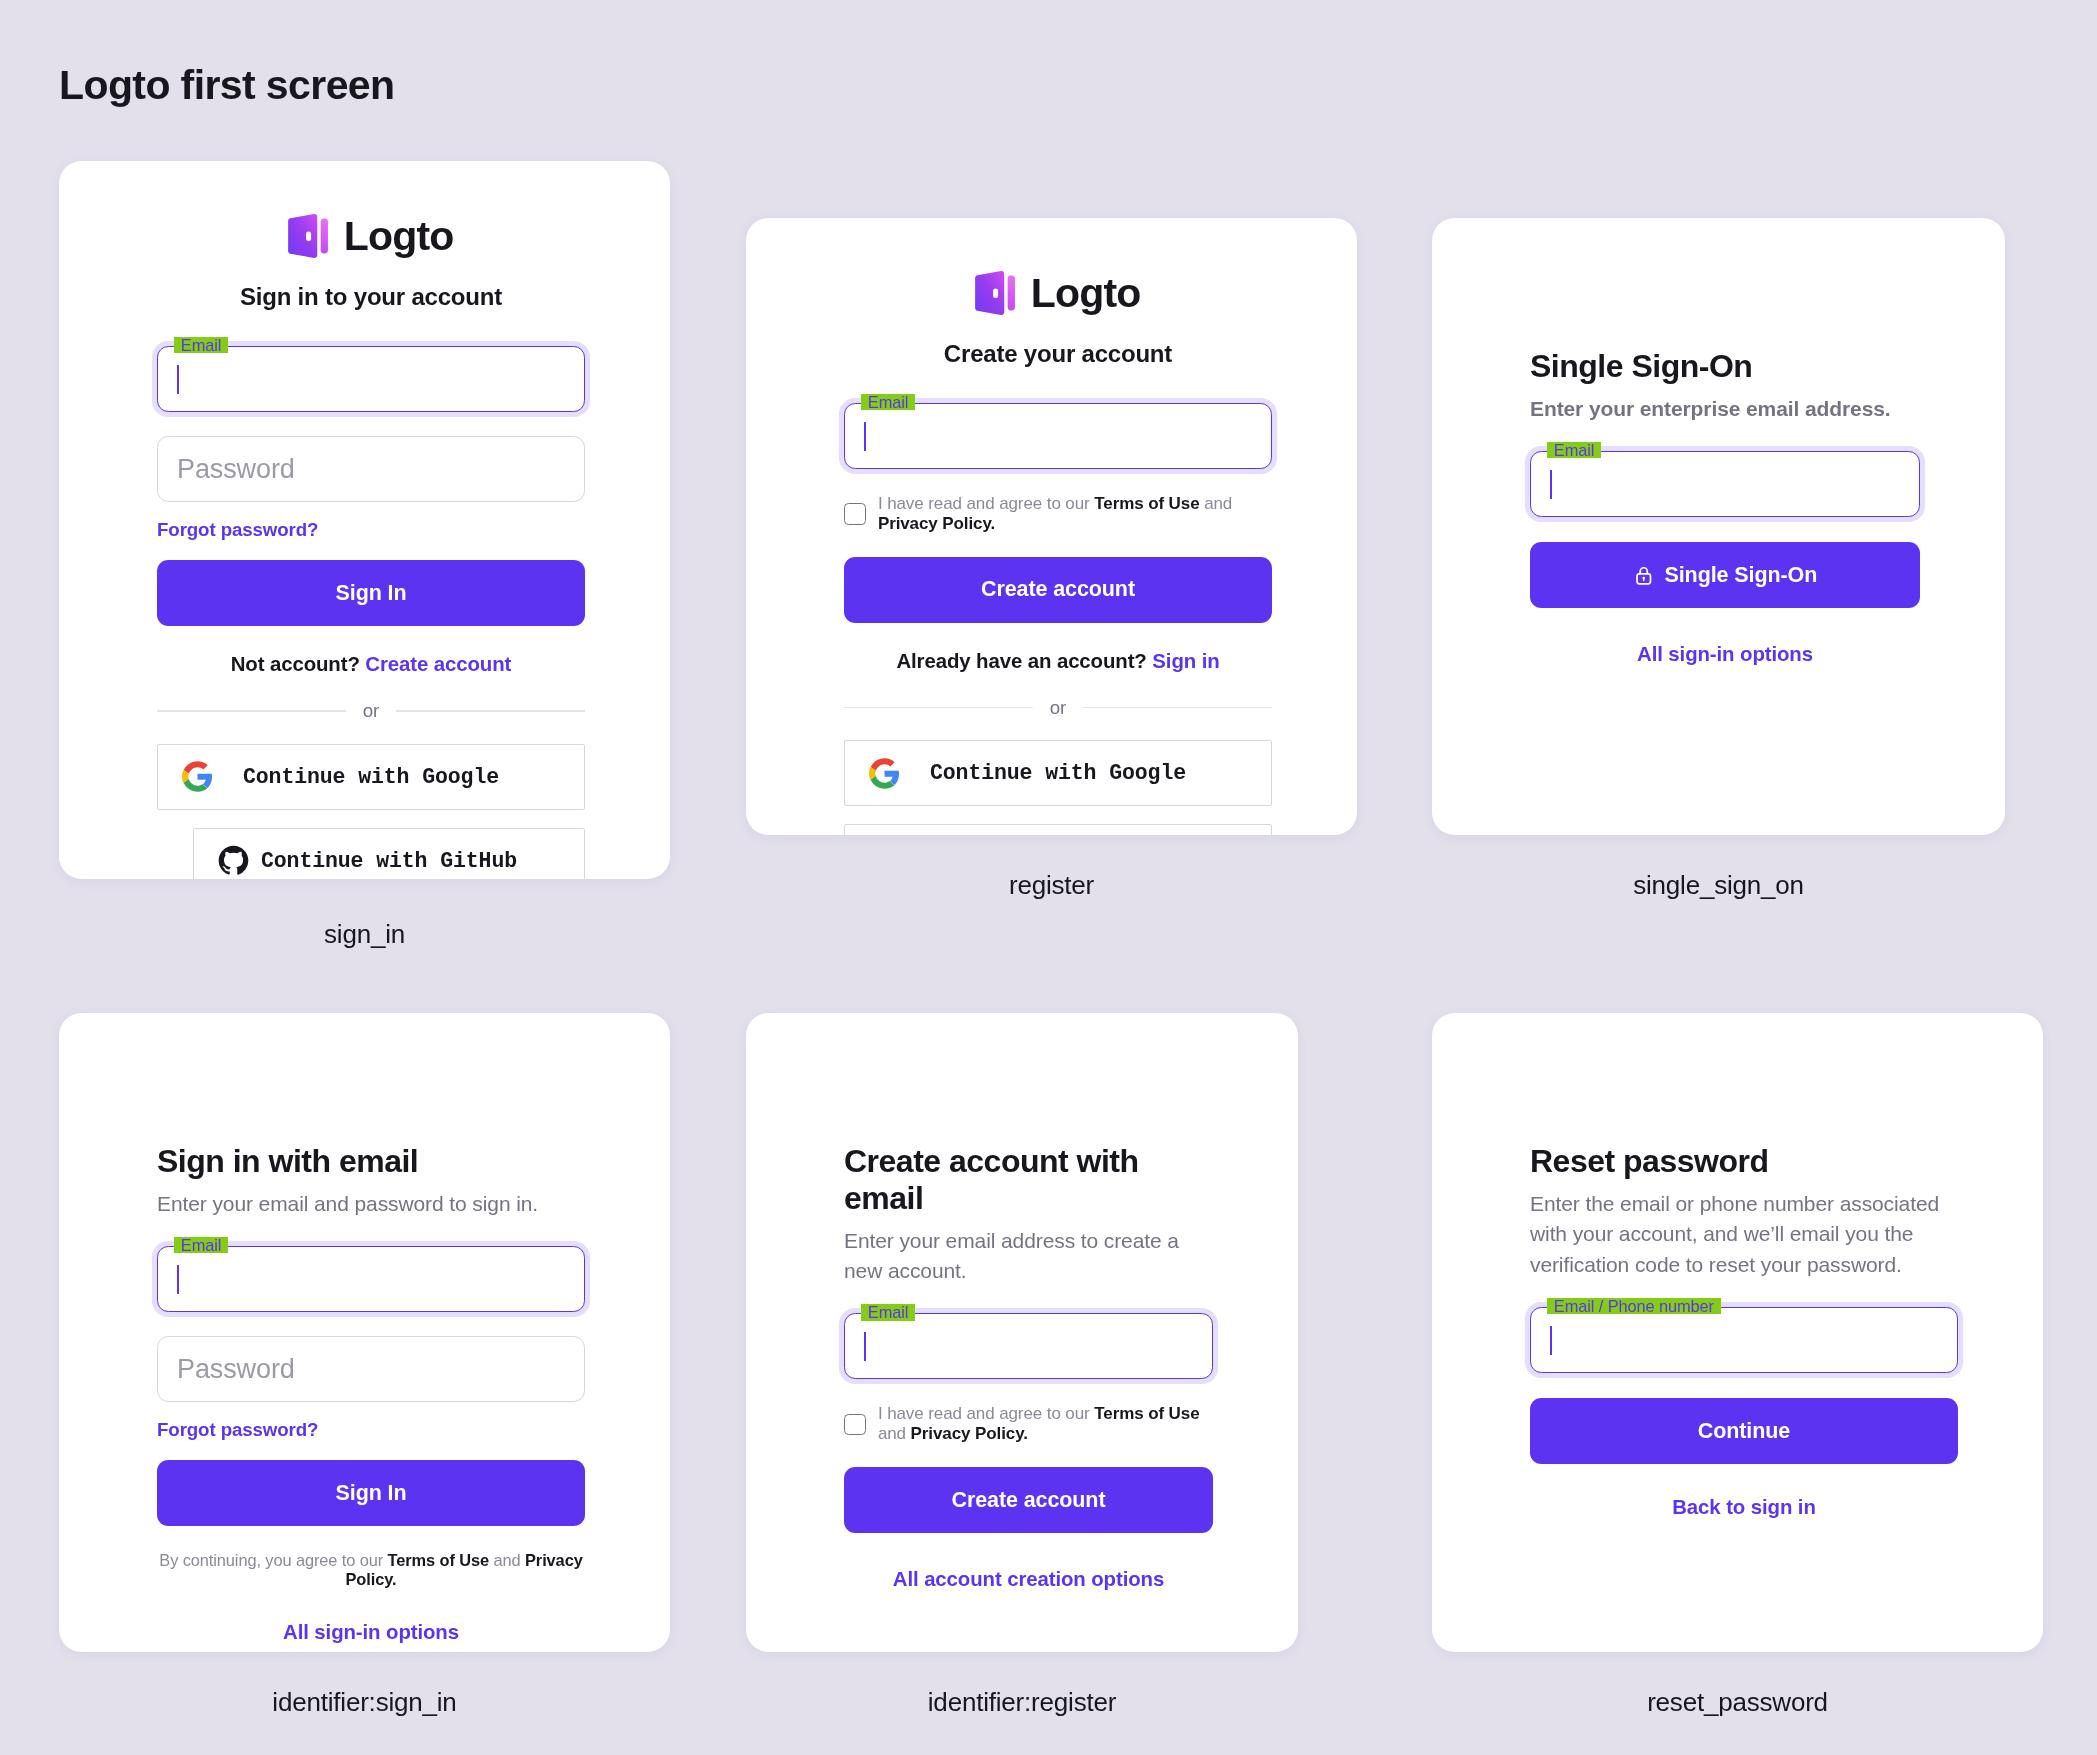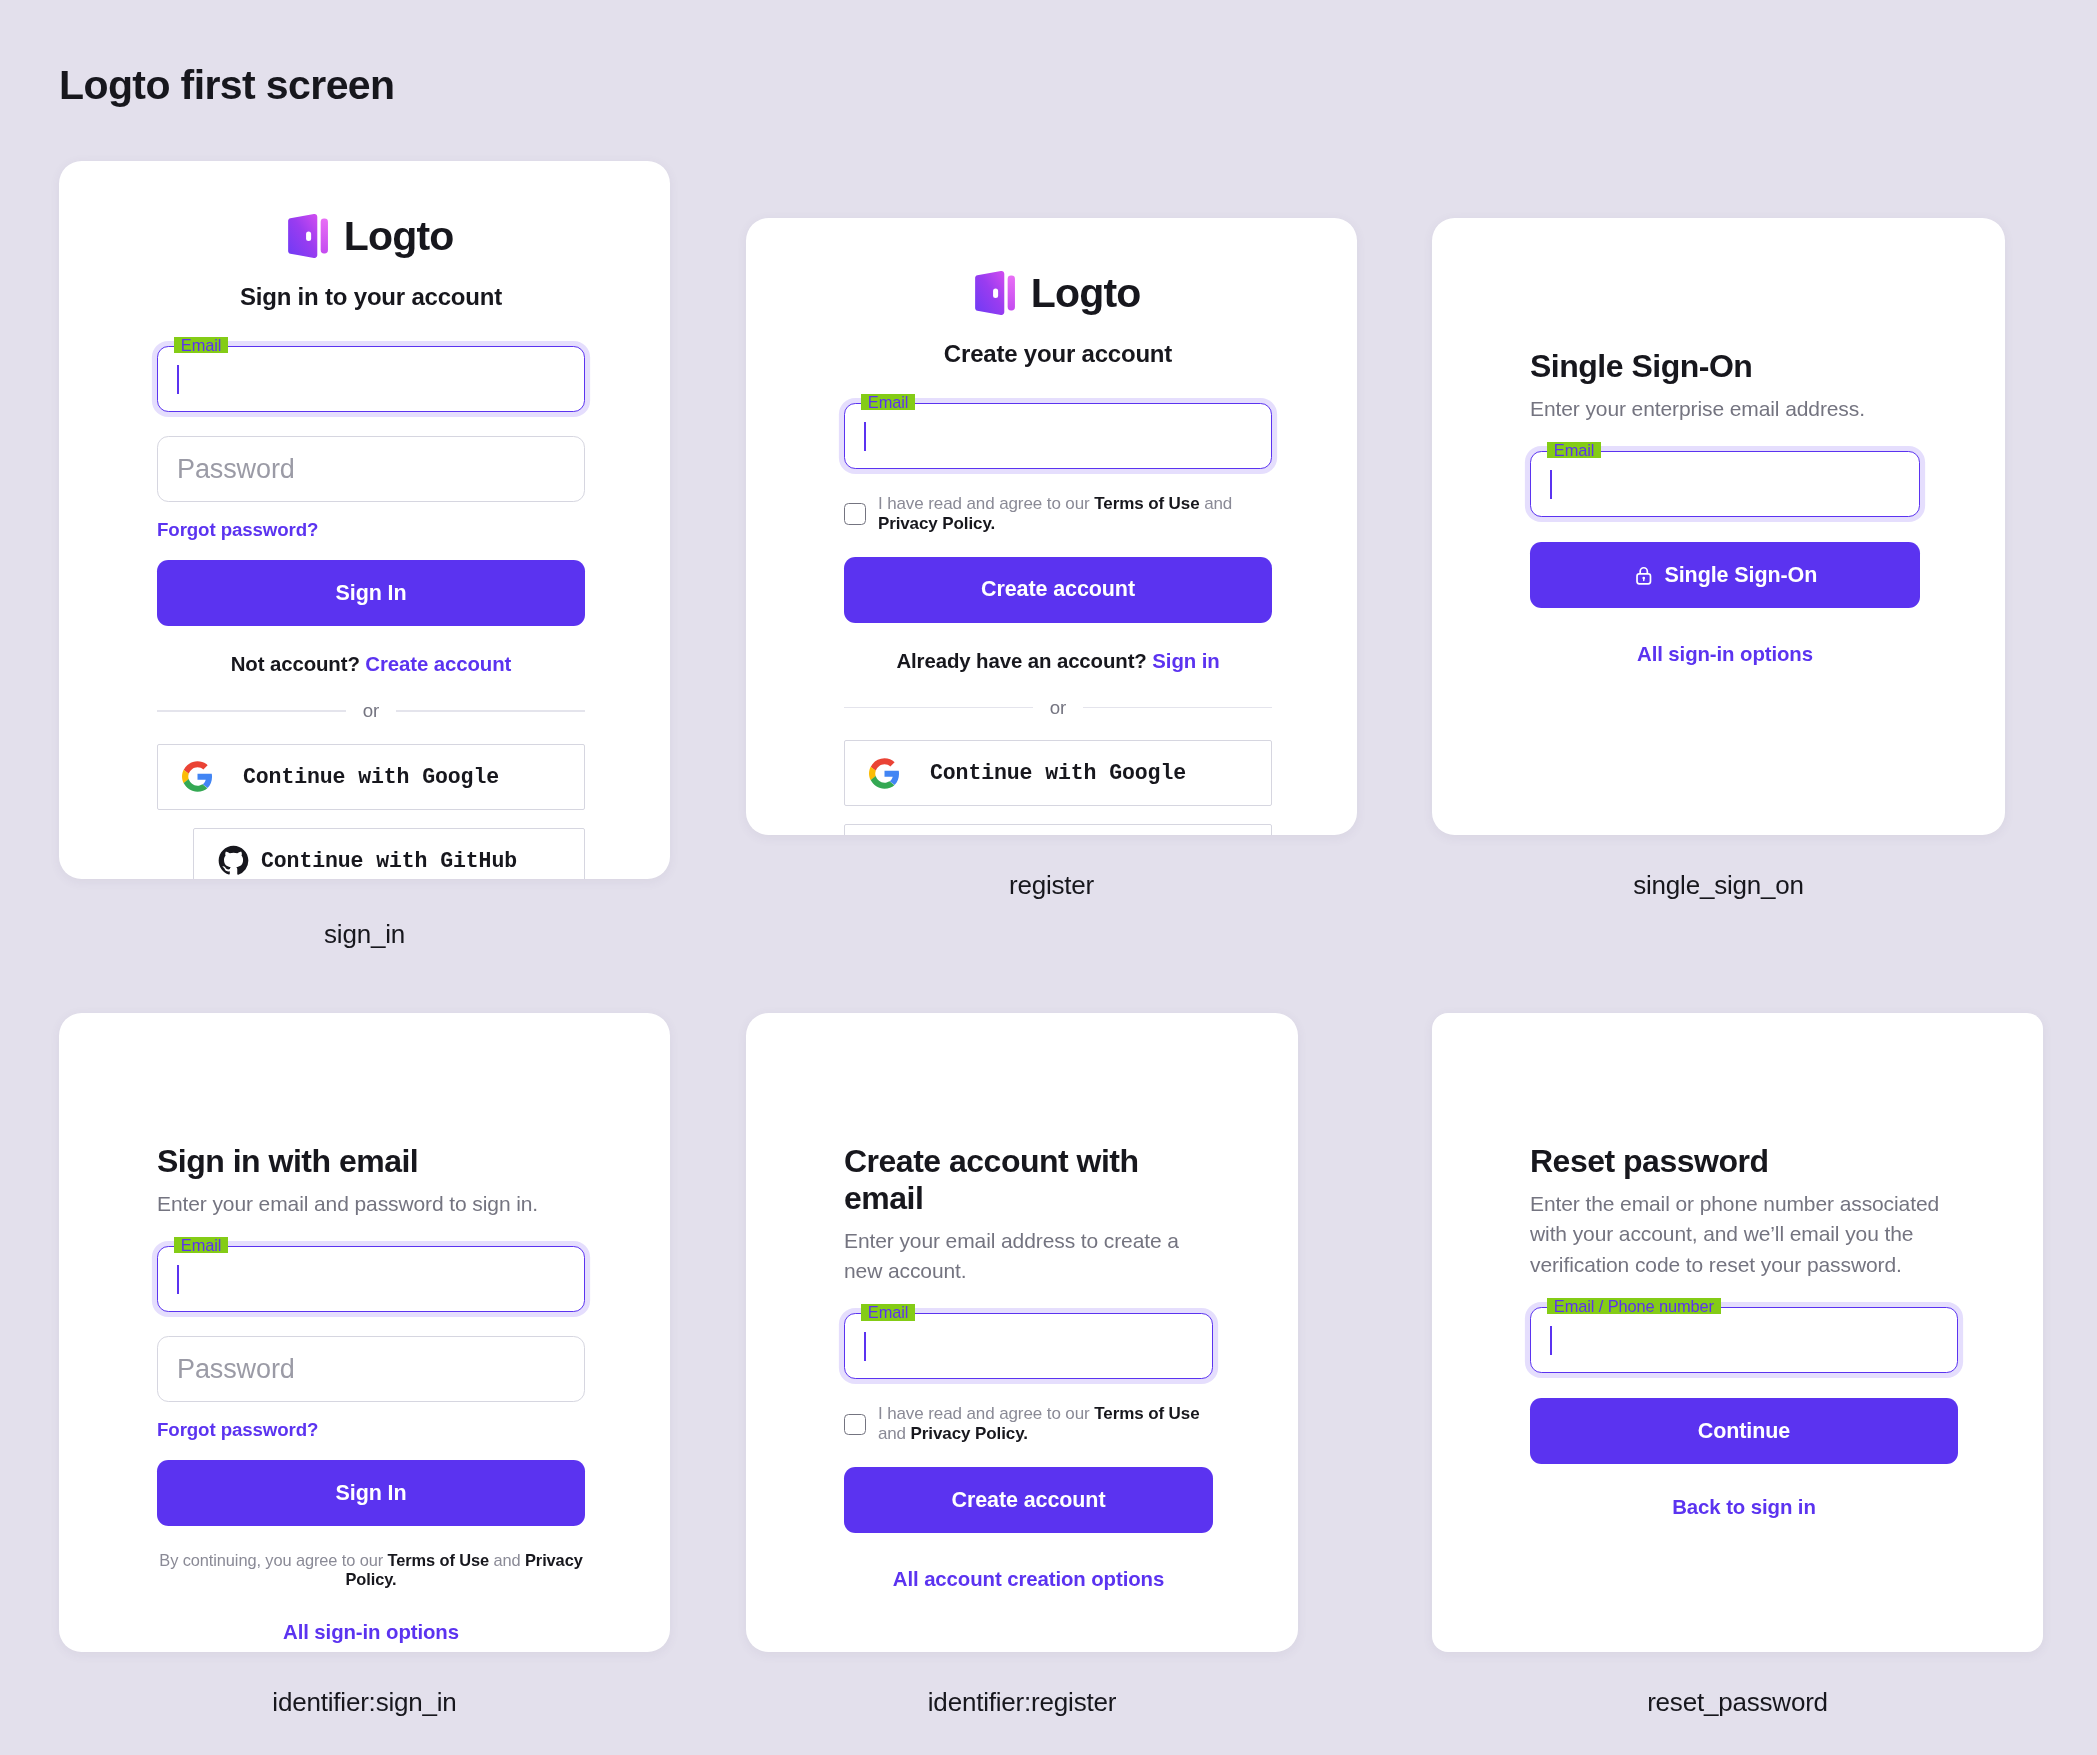--- a/index.html
+++ b/index.html
@@ -252,21 +252,21 @@
   #cell-sso          { left: 1432px; top: 218px; width: 573px; }
   #cell-id-sign-in   { left: 59px;  top: 1013px; width: 611px; }
   #cell-id-register  { left: 746px; top: 1013px; width: 552px; }
   #cell-reset        { left: 1432px; top: 1013px; width: 611px; }
 
   #card-sign-in     { height: 718px; }
   #card-register    { height: 617px; }
   #card-sso         { height: 617px; }
   #card-id-sign-in  { height: 639px; }
   #card-id-register { height: 639px; }
-  #card-reset       { height: 639px; border-radius: 16px; }
+  #card-reset       { height: 639px; }
 
   .cap-gap-lg { margin-top: 40px; }
   .cap-gap-sm { margin-top: 35px; }
 </style>
 </head>
 <body>
 
 <svg width="0" height="0" style="position:absolute" aria-hidden="true">
   <defs>
     <linearGradient id="logtoDoorGrad" x1="0%" y1="100%" x2="100%" y2="0%">
@@ -403,21 +403,21 @@
         </div>
       </div>
     </div>
     <div class="caption cap-gap-sm">register</div>
   </div>
 
   <div class="cell" id="cell-sso">
     <div class="card" id="card-sso">
       <div class="card-inner" style="padding-top:130px;">
         <div class="page-heading">Single Sign-On</div>
-        <div class="page-sub" style="margin-top:9px;">Enter your enterprise email address.</div>
+        <div class="page-sub" style="margin-top:9px;font-weight:bold;">Enter your enterprise email address.</div>
 
         <div class="field-focused" style="margin-top:27px;">
           <span class="float-label">Email</span>
           <span class="caret"></span>
         </div>
 
         <button class="btn-primary" style="margin-top:25px;">
           <svg width="21.5" height="22.6" viewBox="0 0 24 24">
             <rect x="4.5" y="10.5" width="15" height="11" rx="2.5" fill="none" stroke="#ffffff" stroke-width="1.9"></rect>
             <path d="M8 10.5V7.6a4 4 0 0 1 8 0v2.9" fill="none" stroke="#ffffff" stroke-width="1.9"></path>

